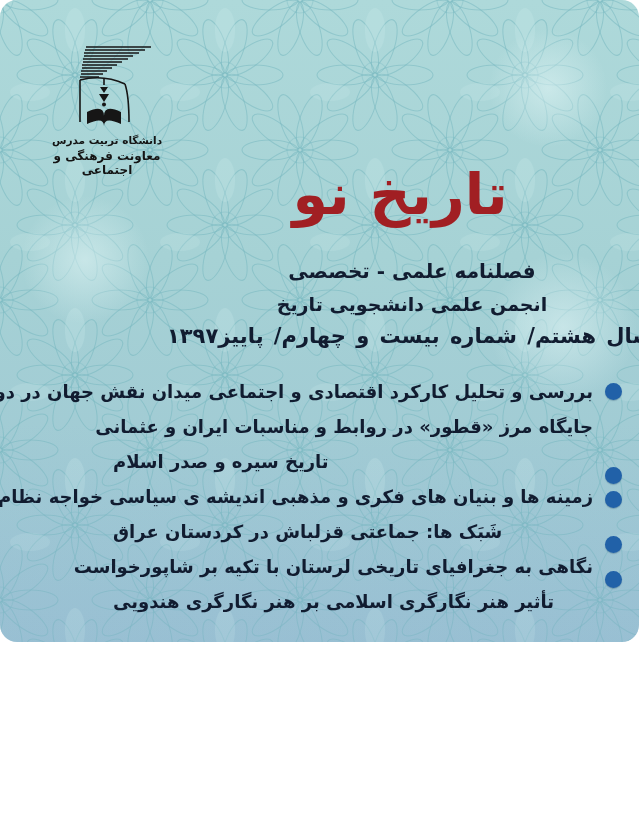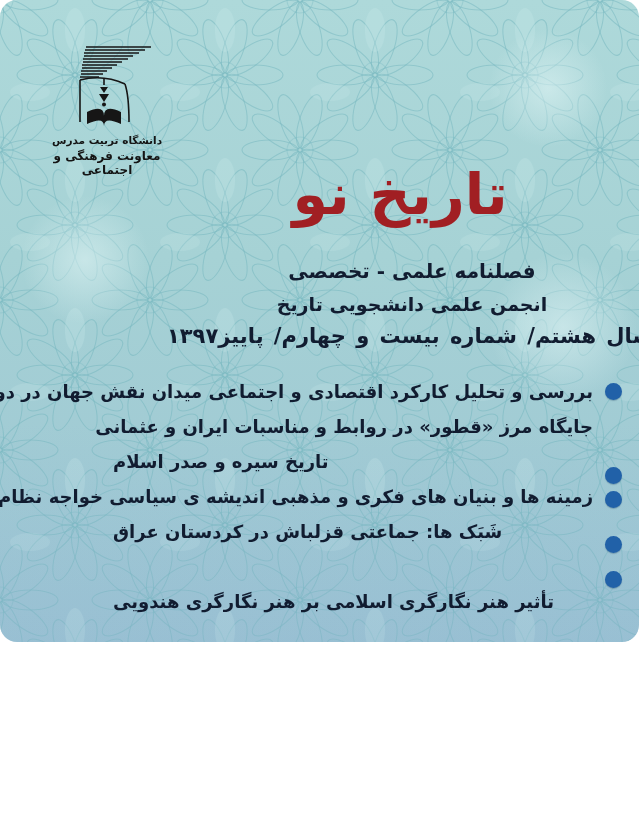--- a/index.html
+++ b/index.html
@@ -126,19 +126,20 @@
     <div class="article">
       <span class="bullet b4"></span>
       <span>زمینه ها و بنیان های فکری و مذهبی اندیشه ی سیاسی خواجه نظام الملک</span>
     </div>
     <div class="article">
       <span class="bullet b5"></span>
       <span>شَبَک ها: جماعتی قزلباش در کردستان عراق</span>
     </div>
     <div class="article">
       <span class="bullet b6"></span>
+      <span>نگاهی به جغرافیای تاریخی لرستان با تکیه بر شاپورخواست</span>
     </div>
     <div class="article">
       <span>تأثیر هنر نگارگری اسلامی بر هنر نگارگری هندویی</span>
     </div>
   </div>
 
 </div>
 
 </body></html>

